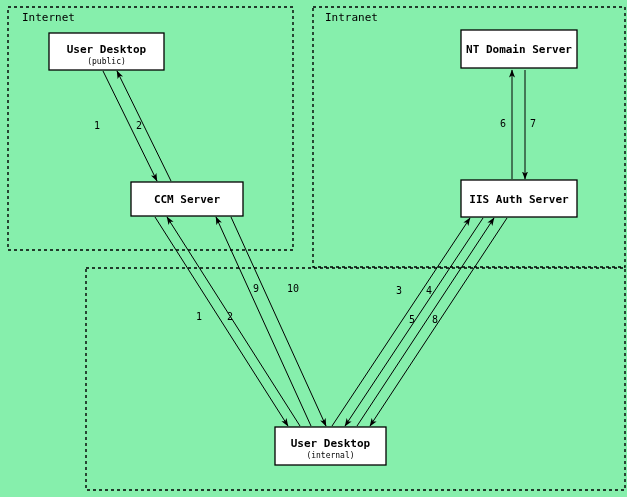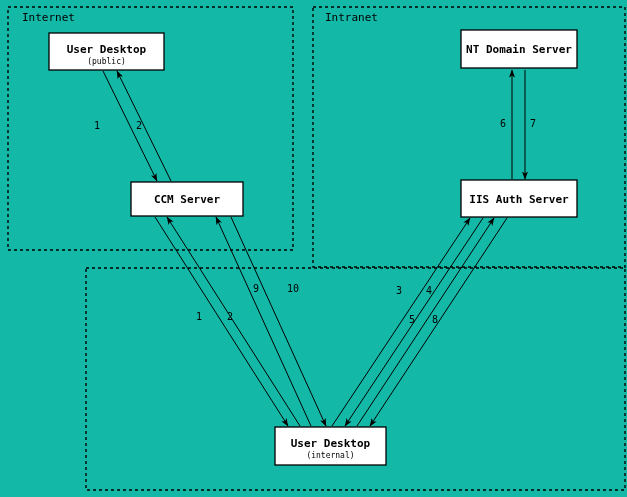--- a/index.html
+++ b/index.html
@@ -4,21 +4,21 @@
 <style>
   html, body {
     margin: 0;
     padding: 0;
     background: #ffffff;
   }
   #canvas {
     position: relative;
     width: 627px;
     height: 497px;
-    background: #14b8a6;
+    background: #86efac;
     font-family: "DejaVu Sans Mono", monospace;
     overflow: hidden;
   }
   svg#diagram {
     position: absolute;
     left: 0;
     top: 0;
     width: 627px;
     height: 497px;
   }

